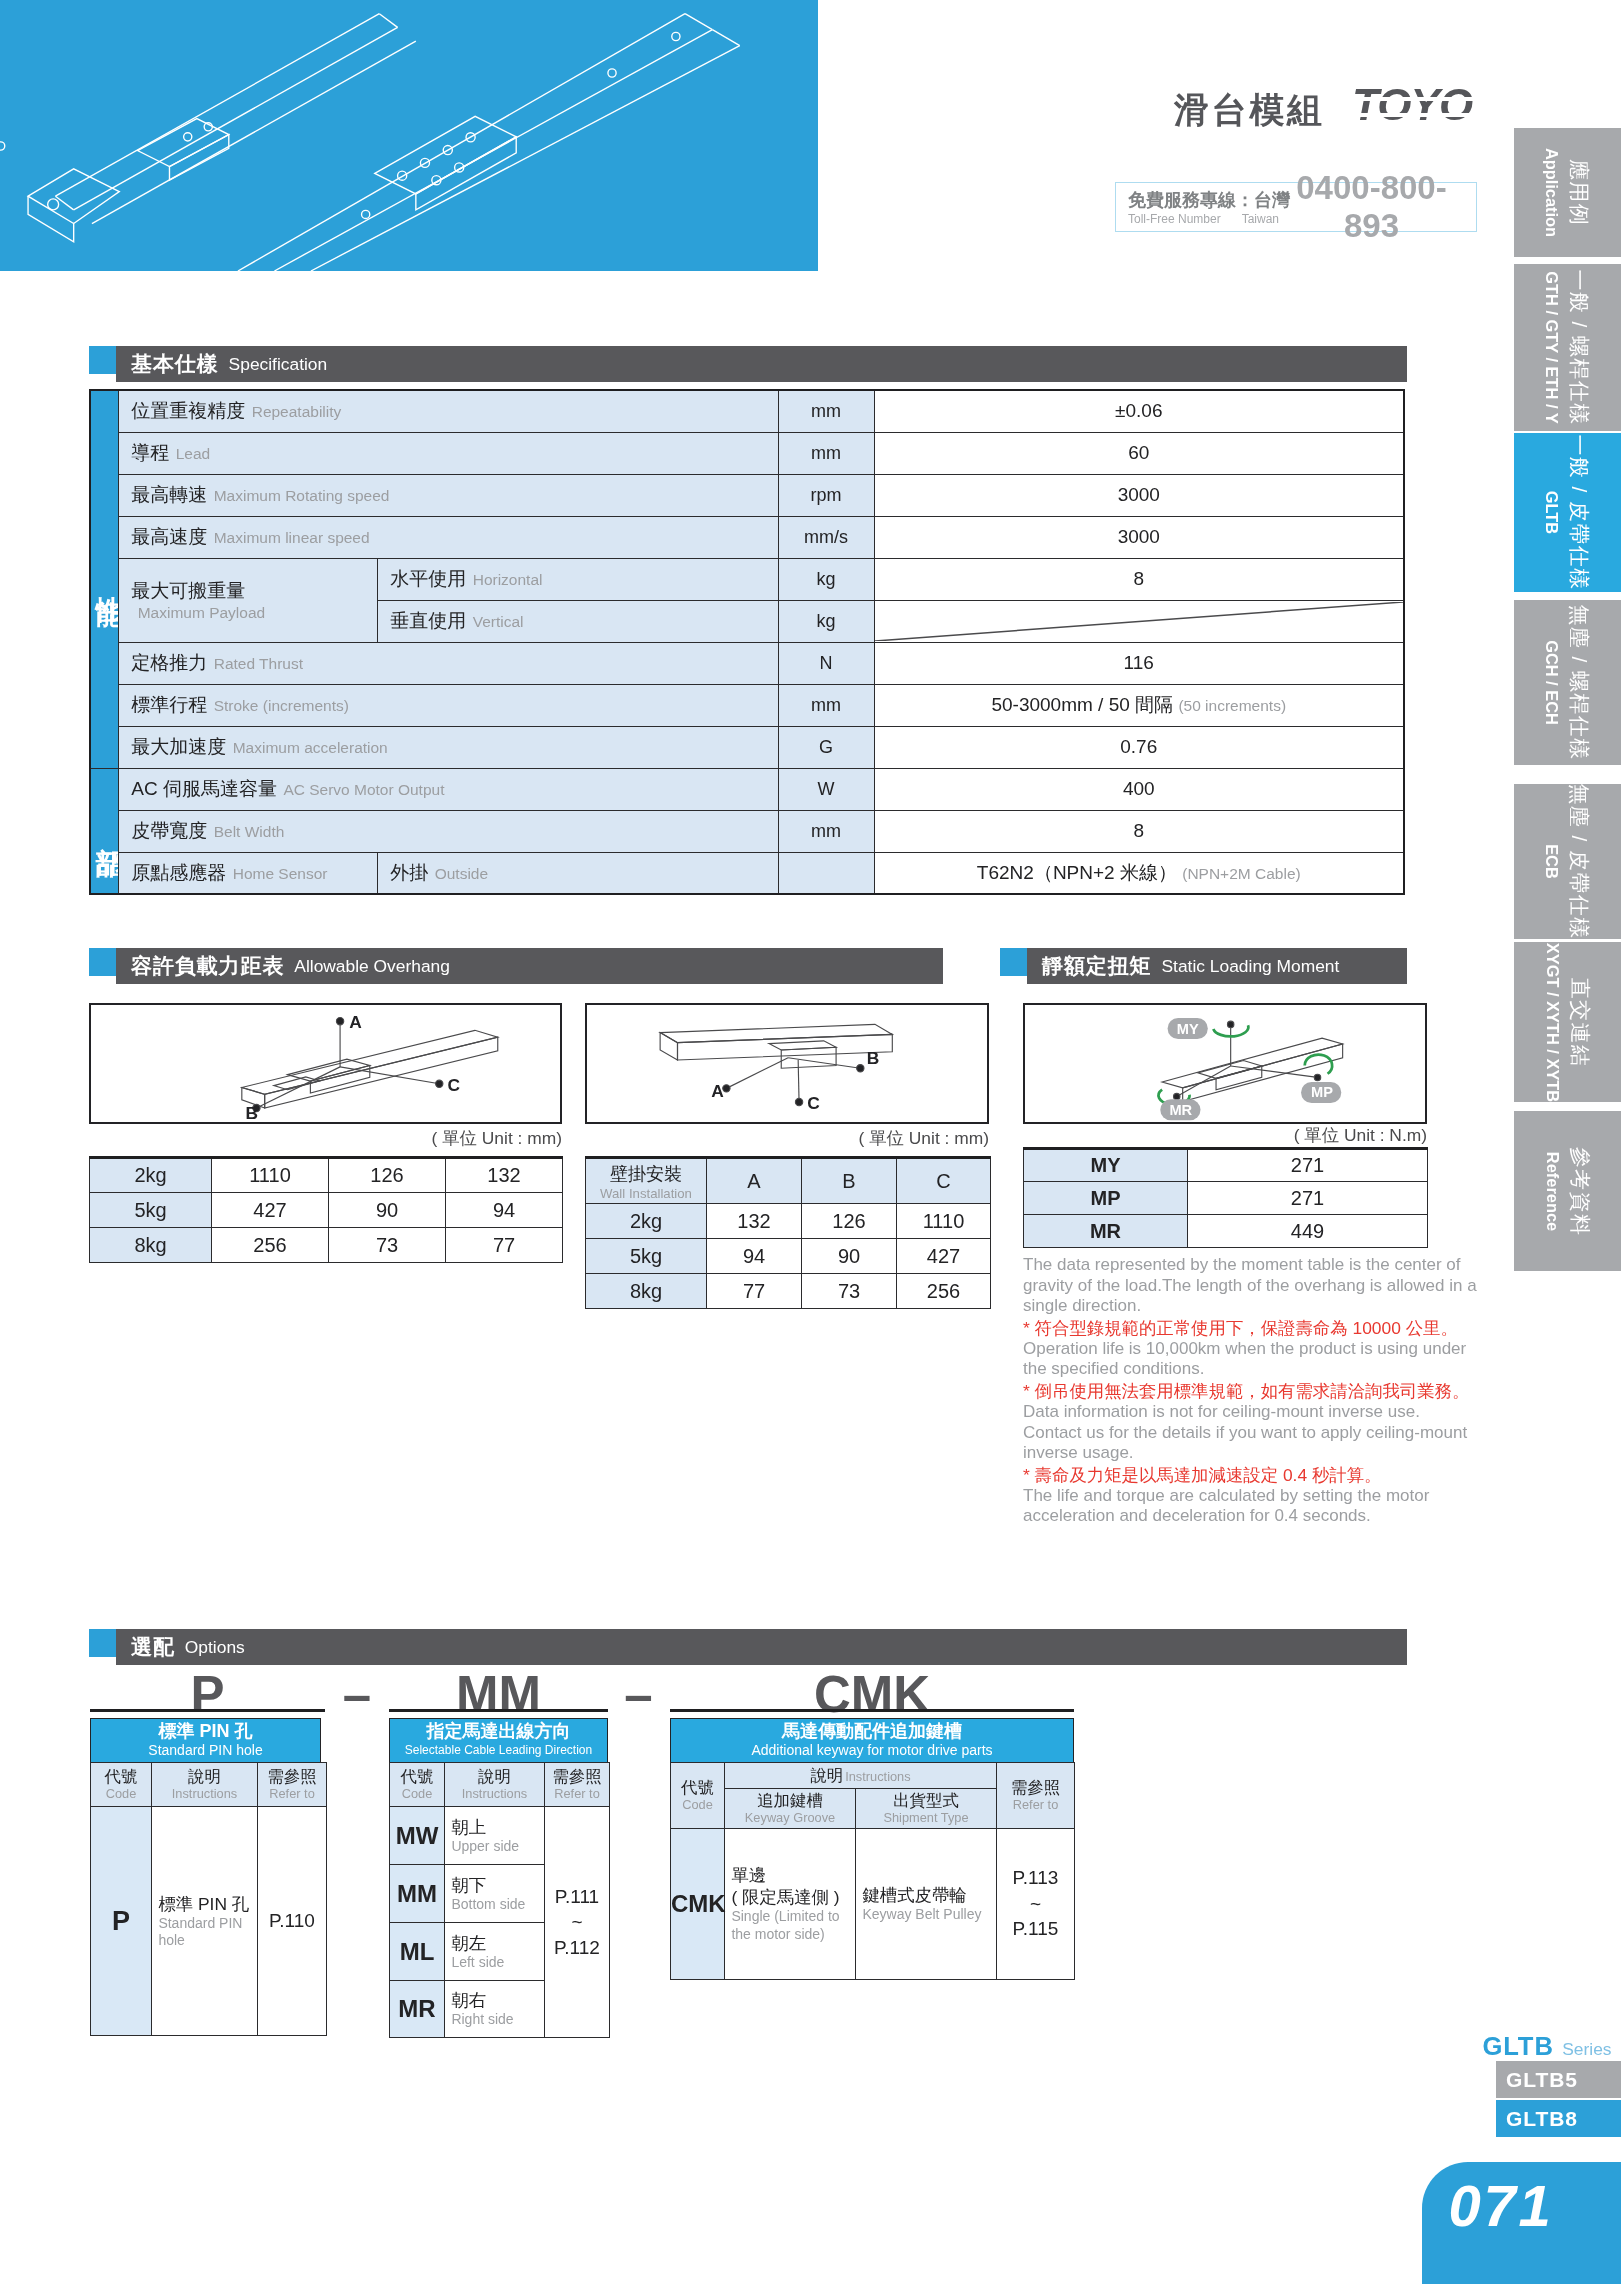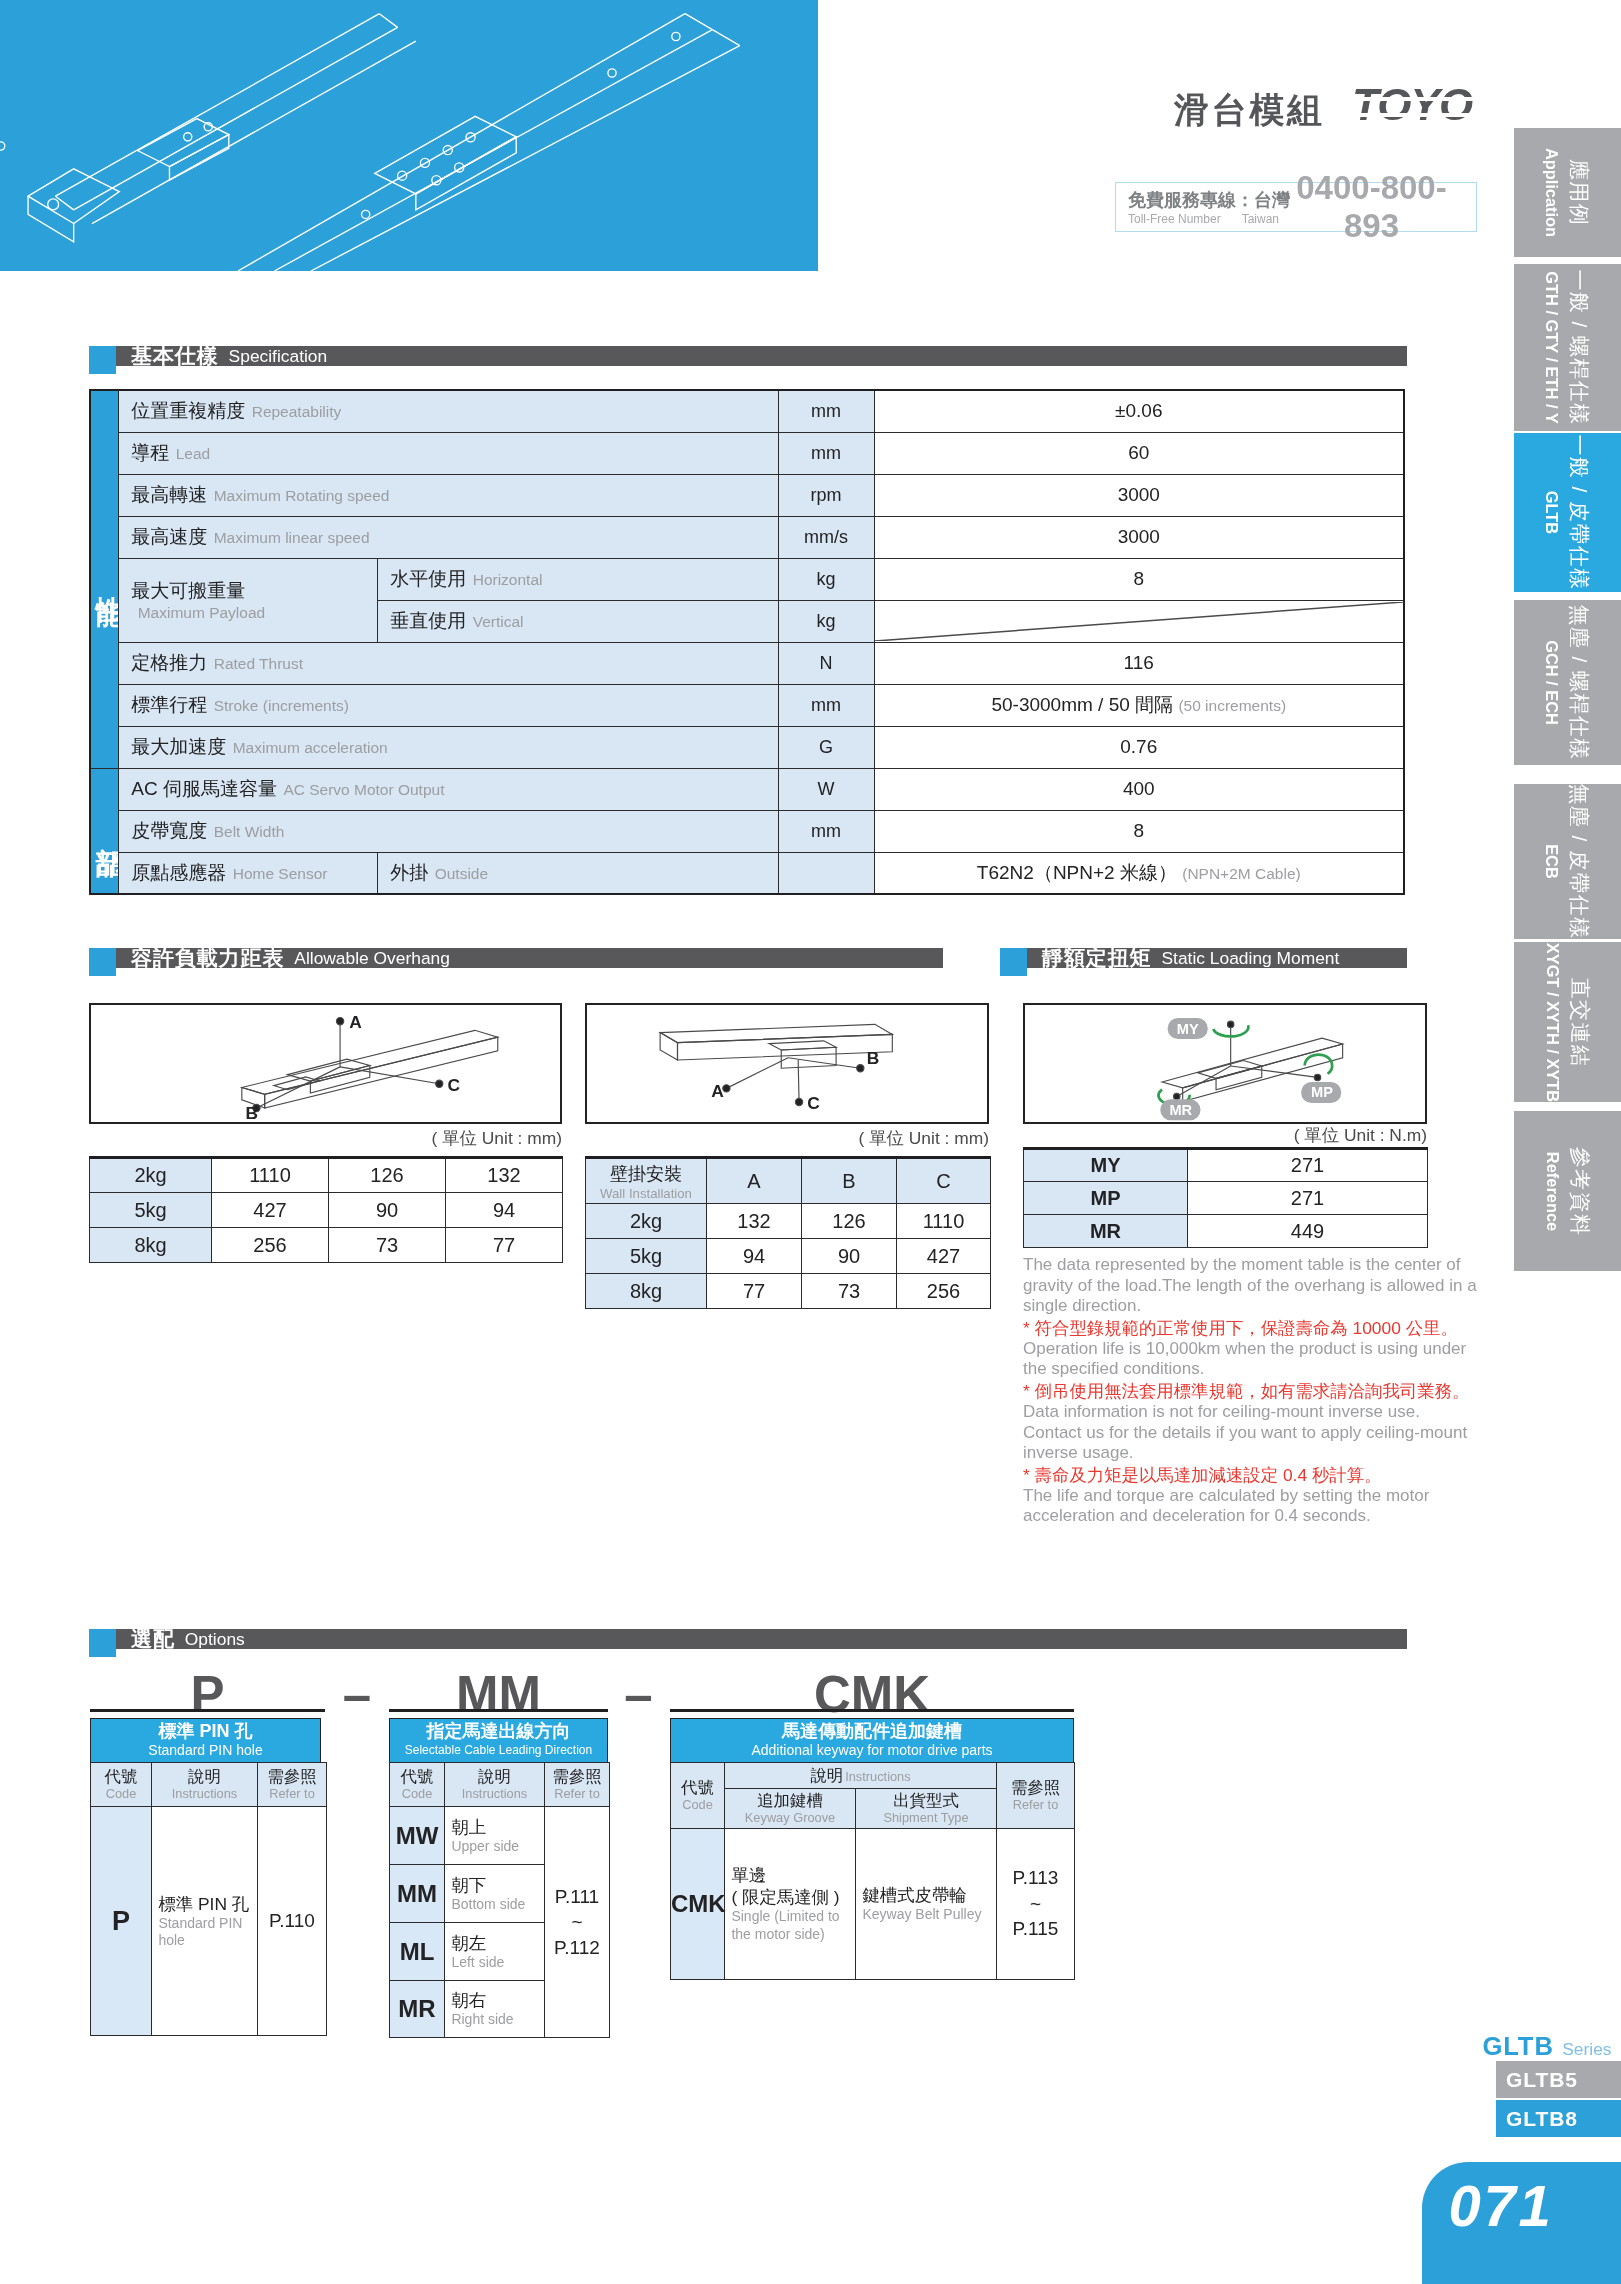--- a/index.html
+++ b/index.html
@@ -2,21 +2,21 @@
 <html style="font-size:7.3px"><head>
 <meta charset="utf-8">
 <style>
   * { margin:0; padding:0; box-sizing:border-box; }
   body { font-family:"Liberation Sans", sans-serif; background:#fff; }
   #page { position:relative; width:1621px; height:2284px; background:#fff; overflow:hidden; }
   .abs { position:absolute; }
   .zh { color:#232325; }
   .en { color:#9C9EA1; }
   
-  .secbar { position:absolute; height:20px; display:flex; }
+  .secbar { position:absolute; height:36px; display:flex; }
   .secsq { width:26.5px; height:28px; background:#2CA0D8; }
   .secdark { flex:1; background:#58585B; display:flex; align-items:center; padding-left:15.5px; }
   .secdark .t1 { color:#fff; font-size:21px; font-weight:bold; letter-spacing:0.9px; }
   .secdark .t2 { color:#fff; font-size:17.4px; margin-left:10px; }
   
   .tab { position:absolute; left:1514px; width:107px; background:#A7A9AC; }
   .tab.active { background:#29A9DF; }
   .tabrot { position:absolute; transform:rotate(90deg); display:flex; flex-direction:column; align-items:center; justify-content:center; gap:4.6px; }
   .tab-zh { color:#fff; font-size:21px; letter-spacing:1.4px; white-space:nowrap; }
   .tab-en { color:#fff; font-size:16.4px; font-weight:bold; white-space:nowrap; }

